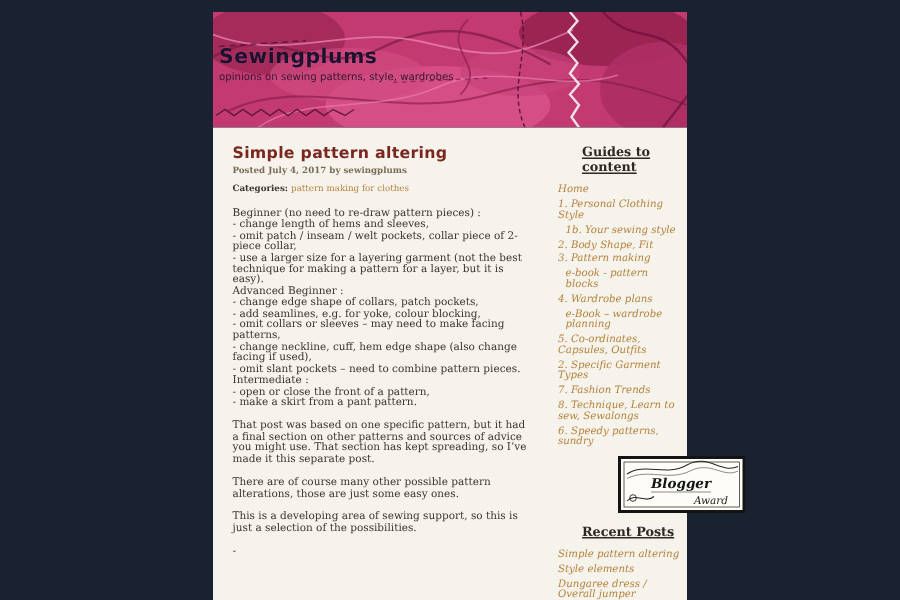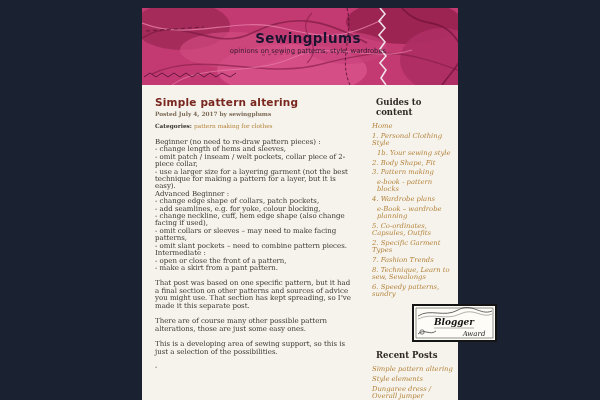--- a/index.html
+++ b/index.html
@@ -5,21 +5,21 @@
   html,body{margin:0;padding:0;}
   body{
     width:600px;height:400px;overflow:hidden;
     background:#1a2130;
     font-family:"DejaVu Serif", serif;
   }
   .page{width:316px;margin-left:142px;}
   .topgap{height:8px;}
   .header{position:relative;height:77px;overflow:hidden;}
   .header svg.bg{position:absolute;inset:0;width:100%;height:100%;display:block;}
-  .header-titles{position:absolute;top:23px;left:16px;right:0;text-align:center;}
+  .header-titles{position:absolute;top:23px;left:4px;right:0;}
   .site-title{
     font-family:"DejaVu Sans", sans-serif;font-weight:700;font-size:13.5px;
     color:#1c1230;letter-spacing:.4px;line-height:14px;
     text-shadow:0 0 1px rgba(255,255,255,.15);
   }
   .site-tagline{
     font-family:"DejaVu Sans", sans-serif;font-size:6.8px;color:#331a2e;margin-top:2px;
   }
   .content{
     display:flex;background:#f5f3ec;min-height:315px;
@@ -35,21 +35,21 @@
   .post-cats{font-size:5.8px;color:#3a362e;font-weight:700;margin:0 0 9px 0;line-height:7px;}
   .post-cats .cat-link{color:#b5833b;font-weight:400;}
   .body-text{font-size:7px;line-height:7.5px;color:#3a362e;}
   .body-text p{margin:0 0 8px 0;}
   a.inline-link{color:#b5833b;text-decoration:none;cursor:pointer;}
   .list-block{margin:0 0 8px 0;}
   .list-block .line{font-size:7px;line-height:7.4px;color:#3a362e;}
   .dash-line{margin:0 0 8px 0;}
 
   .side-heading{
-    font-size:8.5px;font-weight:700;color:#2e2a22;margin:0 0 6px 4px;line-height:10px;
+    font-size:8.5px;font-weight:700;color:#2e2a22;margin:0 0 6px 16px;line-height:10px;text-decoration:underline;
   }
   .side-list{margin:0;padding:0;list-style:none;font-style:italic;}
   .side-list .side-link{
     font-size:6.8px;line-height:7.2px;color:#b5833b;margin:0 0 2.6px 0;cursor:pointer;
   }
   .side-list .side-link.indent{padding-left:5px;}
   .award{margin:6px 0 8px 0;padding-left:40px;}
   .award svg{display:block;}
   .recent-block{margin-top:4px;}
 </style>
@@ -99,22 +99,22 @@
       <div class="body-text">
 
         <div class="list-block">
           <div class="line">Beginner (no need to re-draw pattern pieces) :</div>
           <div class="line">- change length of hems and sleeves,</div>
           <div class="line">- omit patch / inseam / welt pockets, collar piece of 2-piece collar,</div>
           <div class="line">- use a larger size for a layering garment (not the best technique for making a pattern for a layer, but it is easy).</div>
           <div class="line">Advanced Beginner :</div>
           <div class="line">- change edge shape of collars, patch pockets,</div>
           <div class="line">- add seamlines, e.g. for yoke, colour blocking,</div>
+          <div class="line">- omit collars or sleeves – may need to make facing patterns,</div>
           <div class="line">- change neckline, cuff, hem edge shape (also change facing if used),</div>
-          <div class="line">- omit collars or sleeves – may need to make facing patterns,</div>
           <div class="line">- omit slant pockets – need to combine pattern pieces.</div>
           <div class="line">Intermediate :</div>
           <div class="line">- open or close the front of a pattern,</div>
           <div class="line">- make a skirt from a pant pattern.</div>
         </div>
 
         <p>That post was based on one specific pattern, but it had a final section on other patterns and sources of advice you might use. That section has kept spreading, so I’ve made it this separate post.</p>
         <p>There are of course many other possible pattern alterations, those are just some easy ones.</p>
         <p>This is a developing area of sewing support, so this is just a selection of the possibilities.</p>
         <p class="dash-line">-</p>

